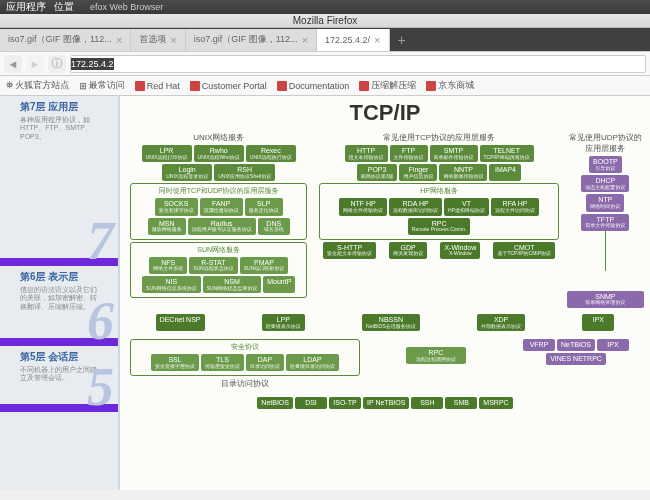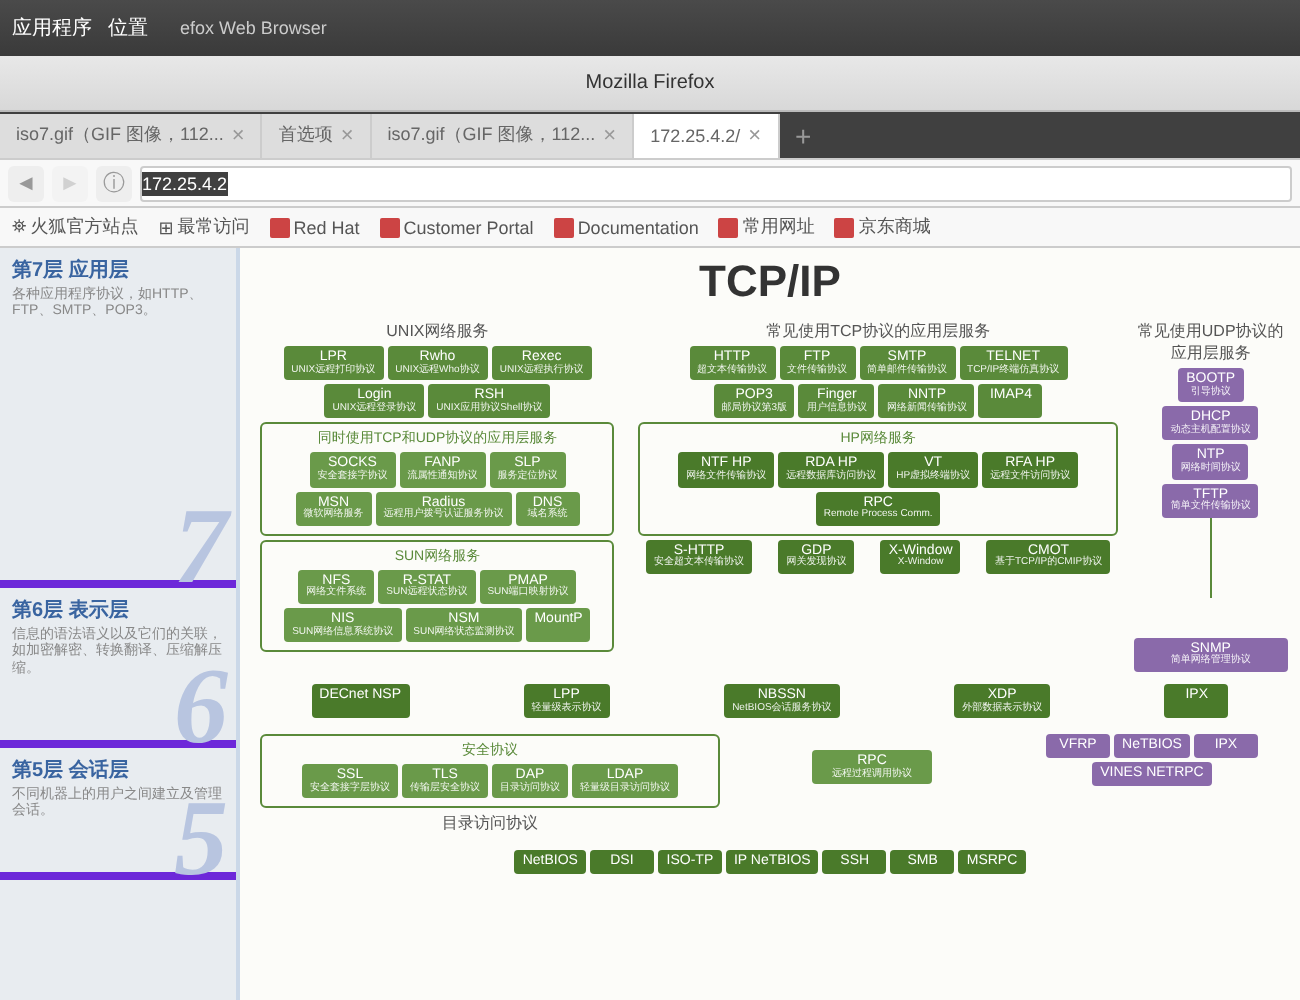--- a/index.html
+++ b/index.html
@@ -1,35 +1,35 @@
 <!DOCTYPE html>
 <html><head>
 <meta charset="utf-8">
 <style>
 *{margin:0;padding:0;box-sizing:border-box;font-family:Arial,"Microsoft YaHei",sans-serif}
 body{width:650px;height:500px;background:#f0f0f0;overflow:hidden;font-size:9px}
-.menubar{height:28px;background:linear-gradient(#4a4a4a,#3a3a3a);color:#fff;display:flex;align-items:center;padding:0 6px;gap:8px}
+.menubar{height:14px;background:linear-gradient(#4a4a4a,#3a3a3a);color:#fff;display:flex;align-items:center;padding:0 6px;gap:8px}
 .menubar span{font-size:10px}
-.titlebar{height:28px;background:linear-gradient(#e8e8e8,#d8d8d8);display:flex;align-items:center;justify-content:center;font-size:10px;color:#333;border-bottom:1px solid #bbb}
+.titlebar{height:14px;background:linear-gradient(#e8e8e8,#d8d8d8);display:flex;align-items:center;justify-content:center;font-size:10px;color:#333;border-bottom:1px solid #bbb}
 .tabbar{height:24px;background:#404040;display:flex;align-items:center;border-bottom:1px solid #ccc}
 .tab{height:22px;padding:0 8px;display:flex;align-items:center;gap:4px;font-size:9px;color:#666;border-right:1px solid #ccc;background:#ddd;cursor:pointer}
 .tab.active{background:#fff}
 .tab-close{color:#999;font-size:11px;cursor:pointer}
 .tab-add{padding:0 8px;color:#999;font-size:14px;cursor:pointer}
 .urlbar{height:24px;background:#f8f8f8;display:flex;align-items:center;padding:0 4px;gap:4px;border-bottom:1px solid #ccc}
 .nav-btn{width:18px;height:18px;border-radius:3px;background:#eee;display:flex;align-items:center;justify-content:center;font-size:11px;color:#999;cursor:pointer}
 .url-input{flex:1;height:18px;background:#fff;border:1px solid #ccc;border-radius:2px;display:flex;align-items:center}
 .url-text{background:#404040;color:#fff;padding:1px 0;font-size:9px}
 .bookmarks{height:20px;background:#f8f8f8;display:flex;align-items:center;padding:0 6px;gap:10px;font-size:9px;color:#555;border-bottom:1px solid #ccc}
 .bm{display:flex;align-items:center;gap:2px;cursor:pointer}
 .bm-icon{width:10px;height:10px;background:#c44;border-radius:1px}
 .viewport{height:394px;overflow:hidden;background:#fff;position:relative}
 .diagram{width:100%;height:100%;background:#fcfcf9;display:flex}
 .left-col{width:120px;background:#e8ecf0;border-right:2px solid #cbd8e8}
-.layer{padding:4px 6px;border-bottom:4px solid #6d28d9;position:relative;color:#3964a0}
+.layer{padding:4px 20px;border-bottom:8px solid #6d28d9;position:relative;color:#3964a0}
 .layer-title{font-size:10px;font-weight:bold}
 .layer-desc{font-size:7px;color:#888;margin-top:2px;line-height:1.2}
 .layer-num{position:absolute;right:4px;bottom:-10px;font-size:54px;font-weight:bold;color:#b8c5e0;font-style:italic;font-family:Georgia,serif;line-height:1;z-index:0}
 .right-col{flex:1;position:relative}
 .dtitle{text-align:center;font-size:22px;font-weight:bold;color:#333;padding:4px 0;font-family:"Arial Black",sans-serif}
 .section-label{font-size:8px;color:#555;text-align:center;margin:2px 0}
 .box-row{display:flex;gap:2px;justify-content:center;flex-wrap:wrap;margin:2px}
 .pbox{background:#5a8a3a;color:#fff;border-radius:2px;padding:2px 4px;font-size:7px;text-align:center;min-width:32px;line-height:1.1}
 .pbox .sub{font-size:5px;opacity:.9}
 .pbox.purple{background:#8a6aaa}
@@ -104,21 +104,21 @@
       <div class="bm">
         <span class="bm-icon"></span>
         <span>Customer Portal</span>
       </div>
       <div class="bm">
         <span class="bm-icon"></span>
         <span>Documentation</span>
       </div>
       <div class="bm">
         <span class="bm-icon"></span>
-        <span>常用网址</span>
+        <span>压缩解压缩</span>
       </div>
       <div class="bm">
         <span class="bm-icon"></span>
         <span>京东商城</span>
       </div>
     </div>
 </div>
 
 <div class="viewport">
   <div class="diagram">

